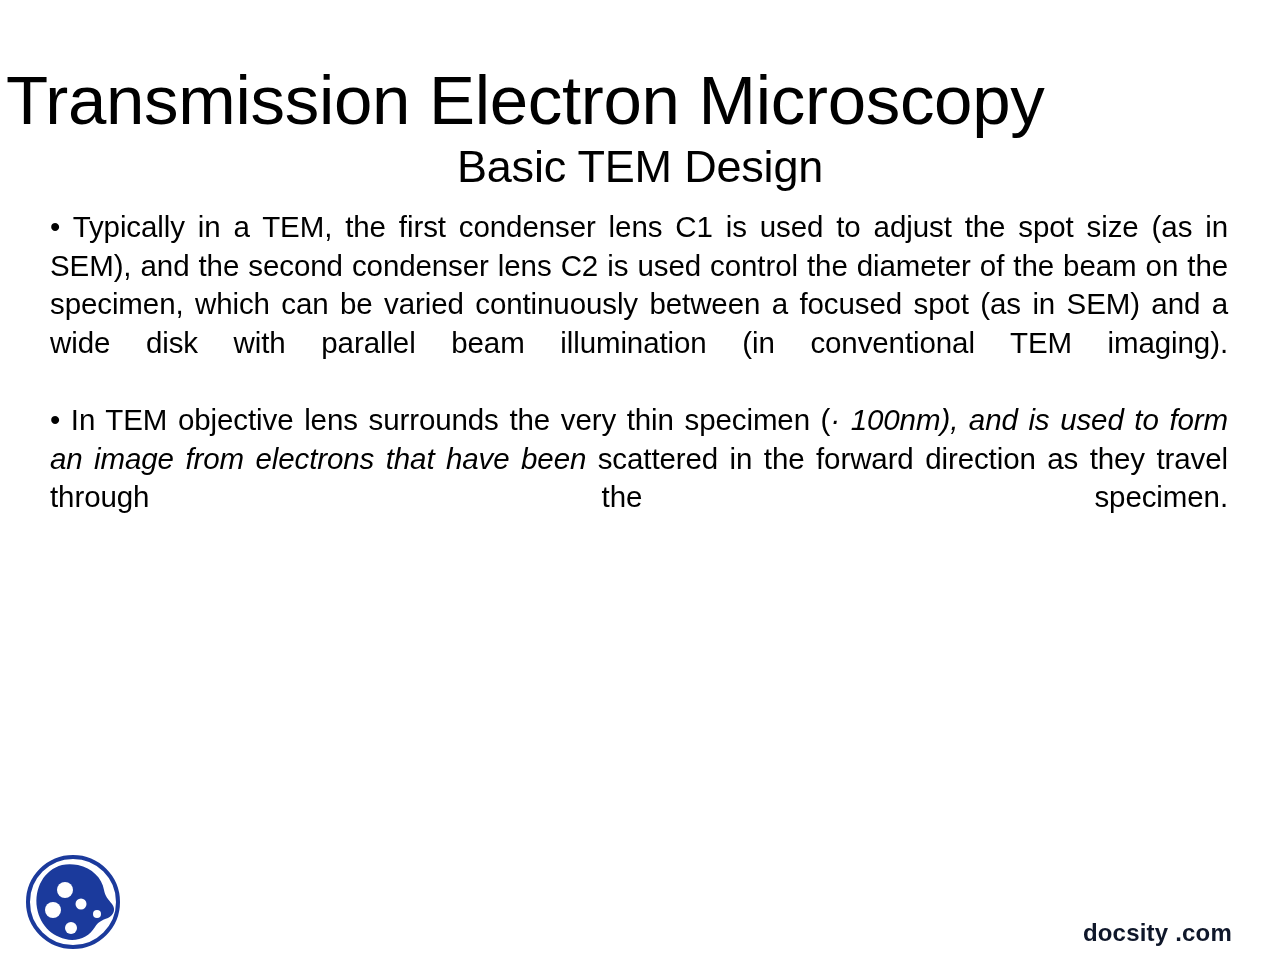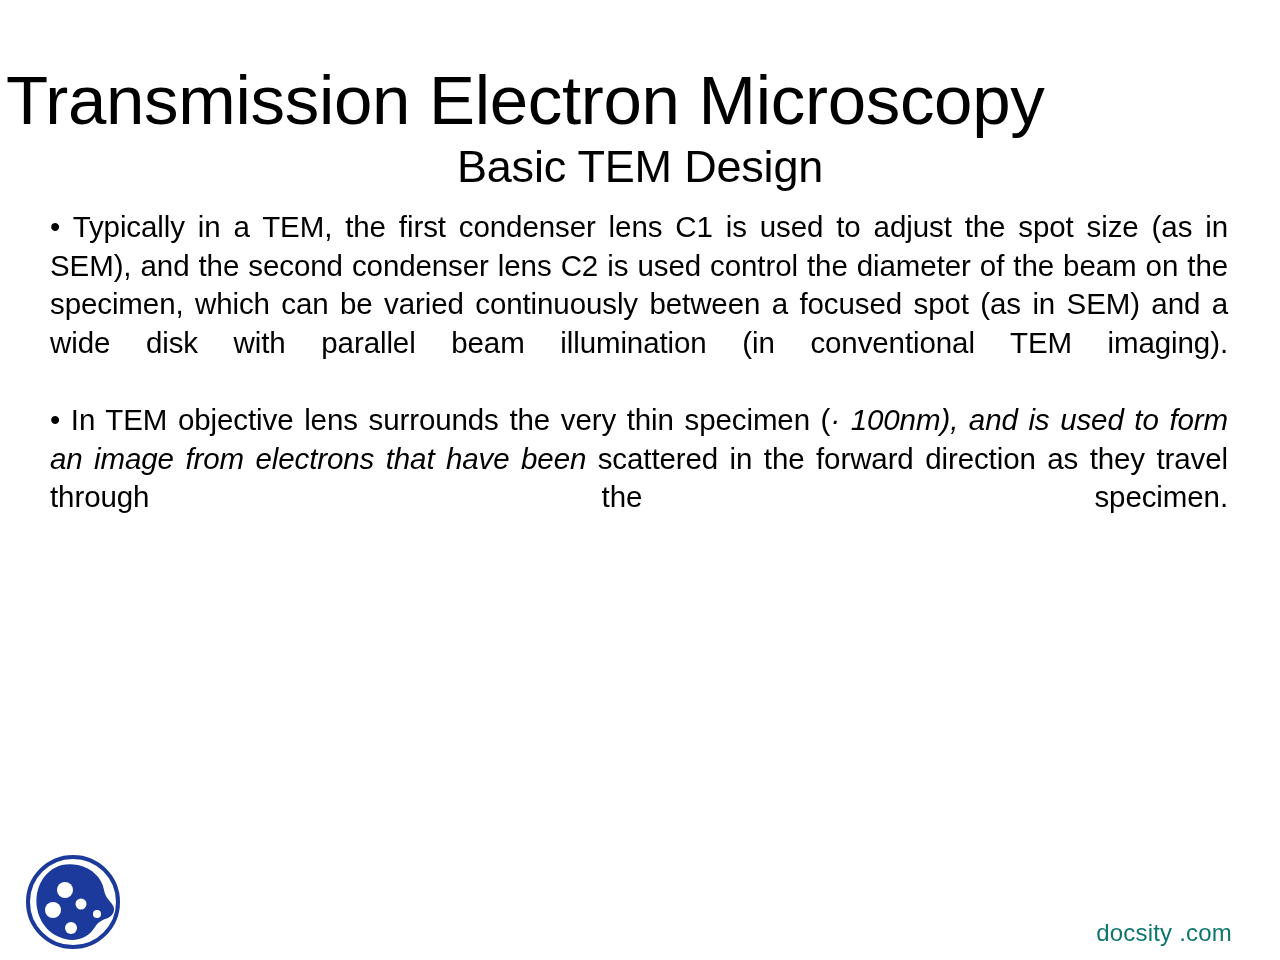--- a/index.html
+++ b/index.html
@@ -89,22 +89,22 @@
     top: 852px;
     width: 108px;
     height: 100px;
   }
   .brand {
     position: absolute;
     right: 48px;
     top: 918px;
     font-size: 24px;
     line-height: 30px;
-    font-weight: normal;
-    color: #0f766e;
+    font-weight: bold;
+    color: #0f172a;
     letter-spacing: 0.2px;
     white-space: nowrap;
   }
 </style>
 </head>
 <body>
 
 <div id="slide">
 
   <h1 class="slide-title">Transmission Electron Microscopy</h1>

